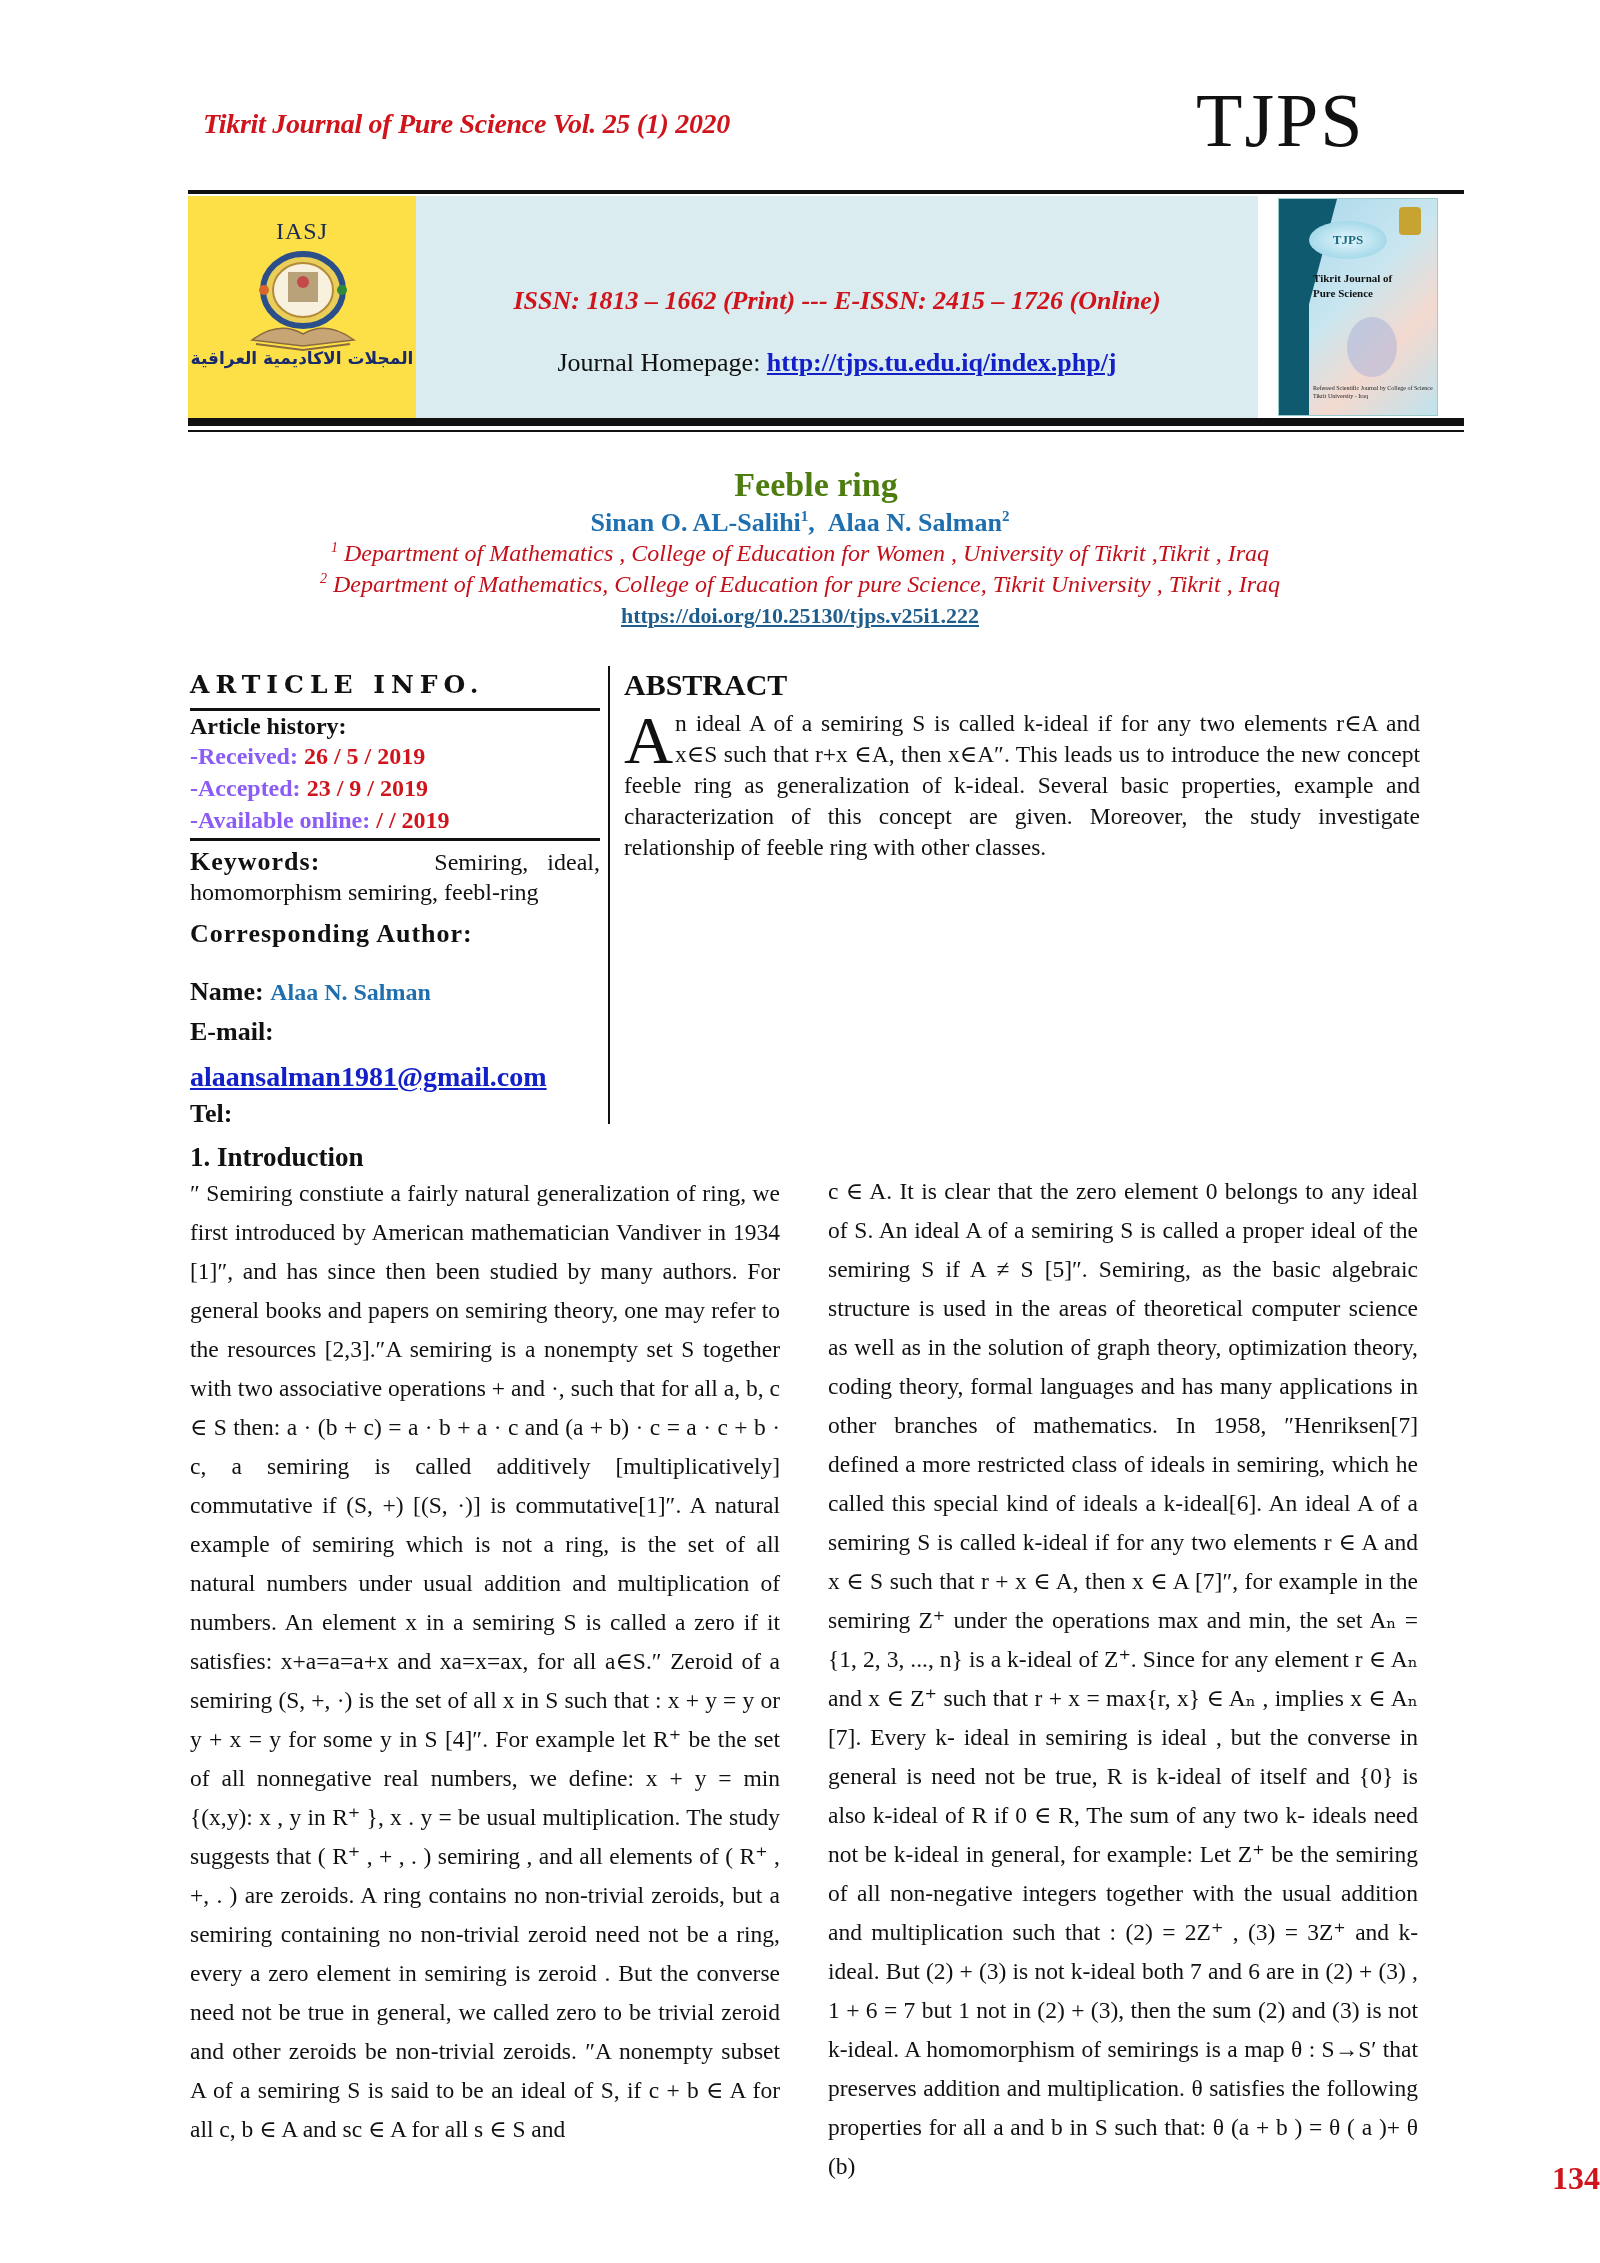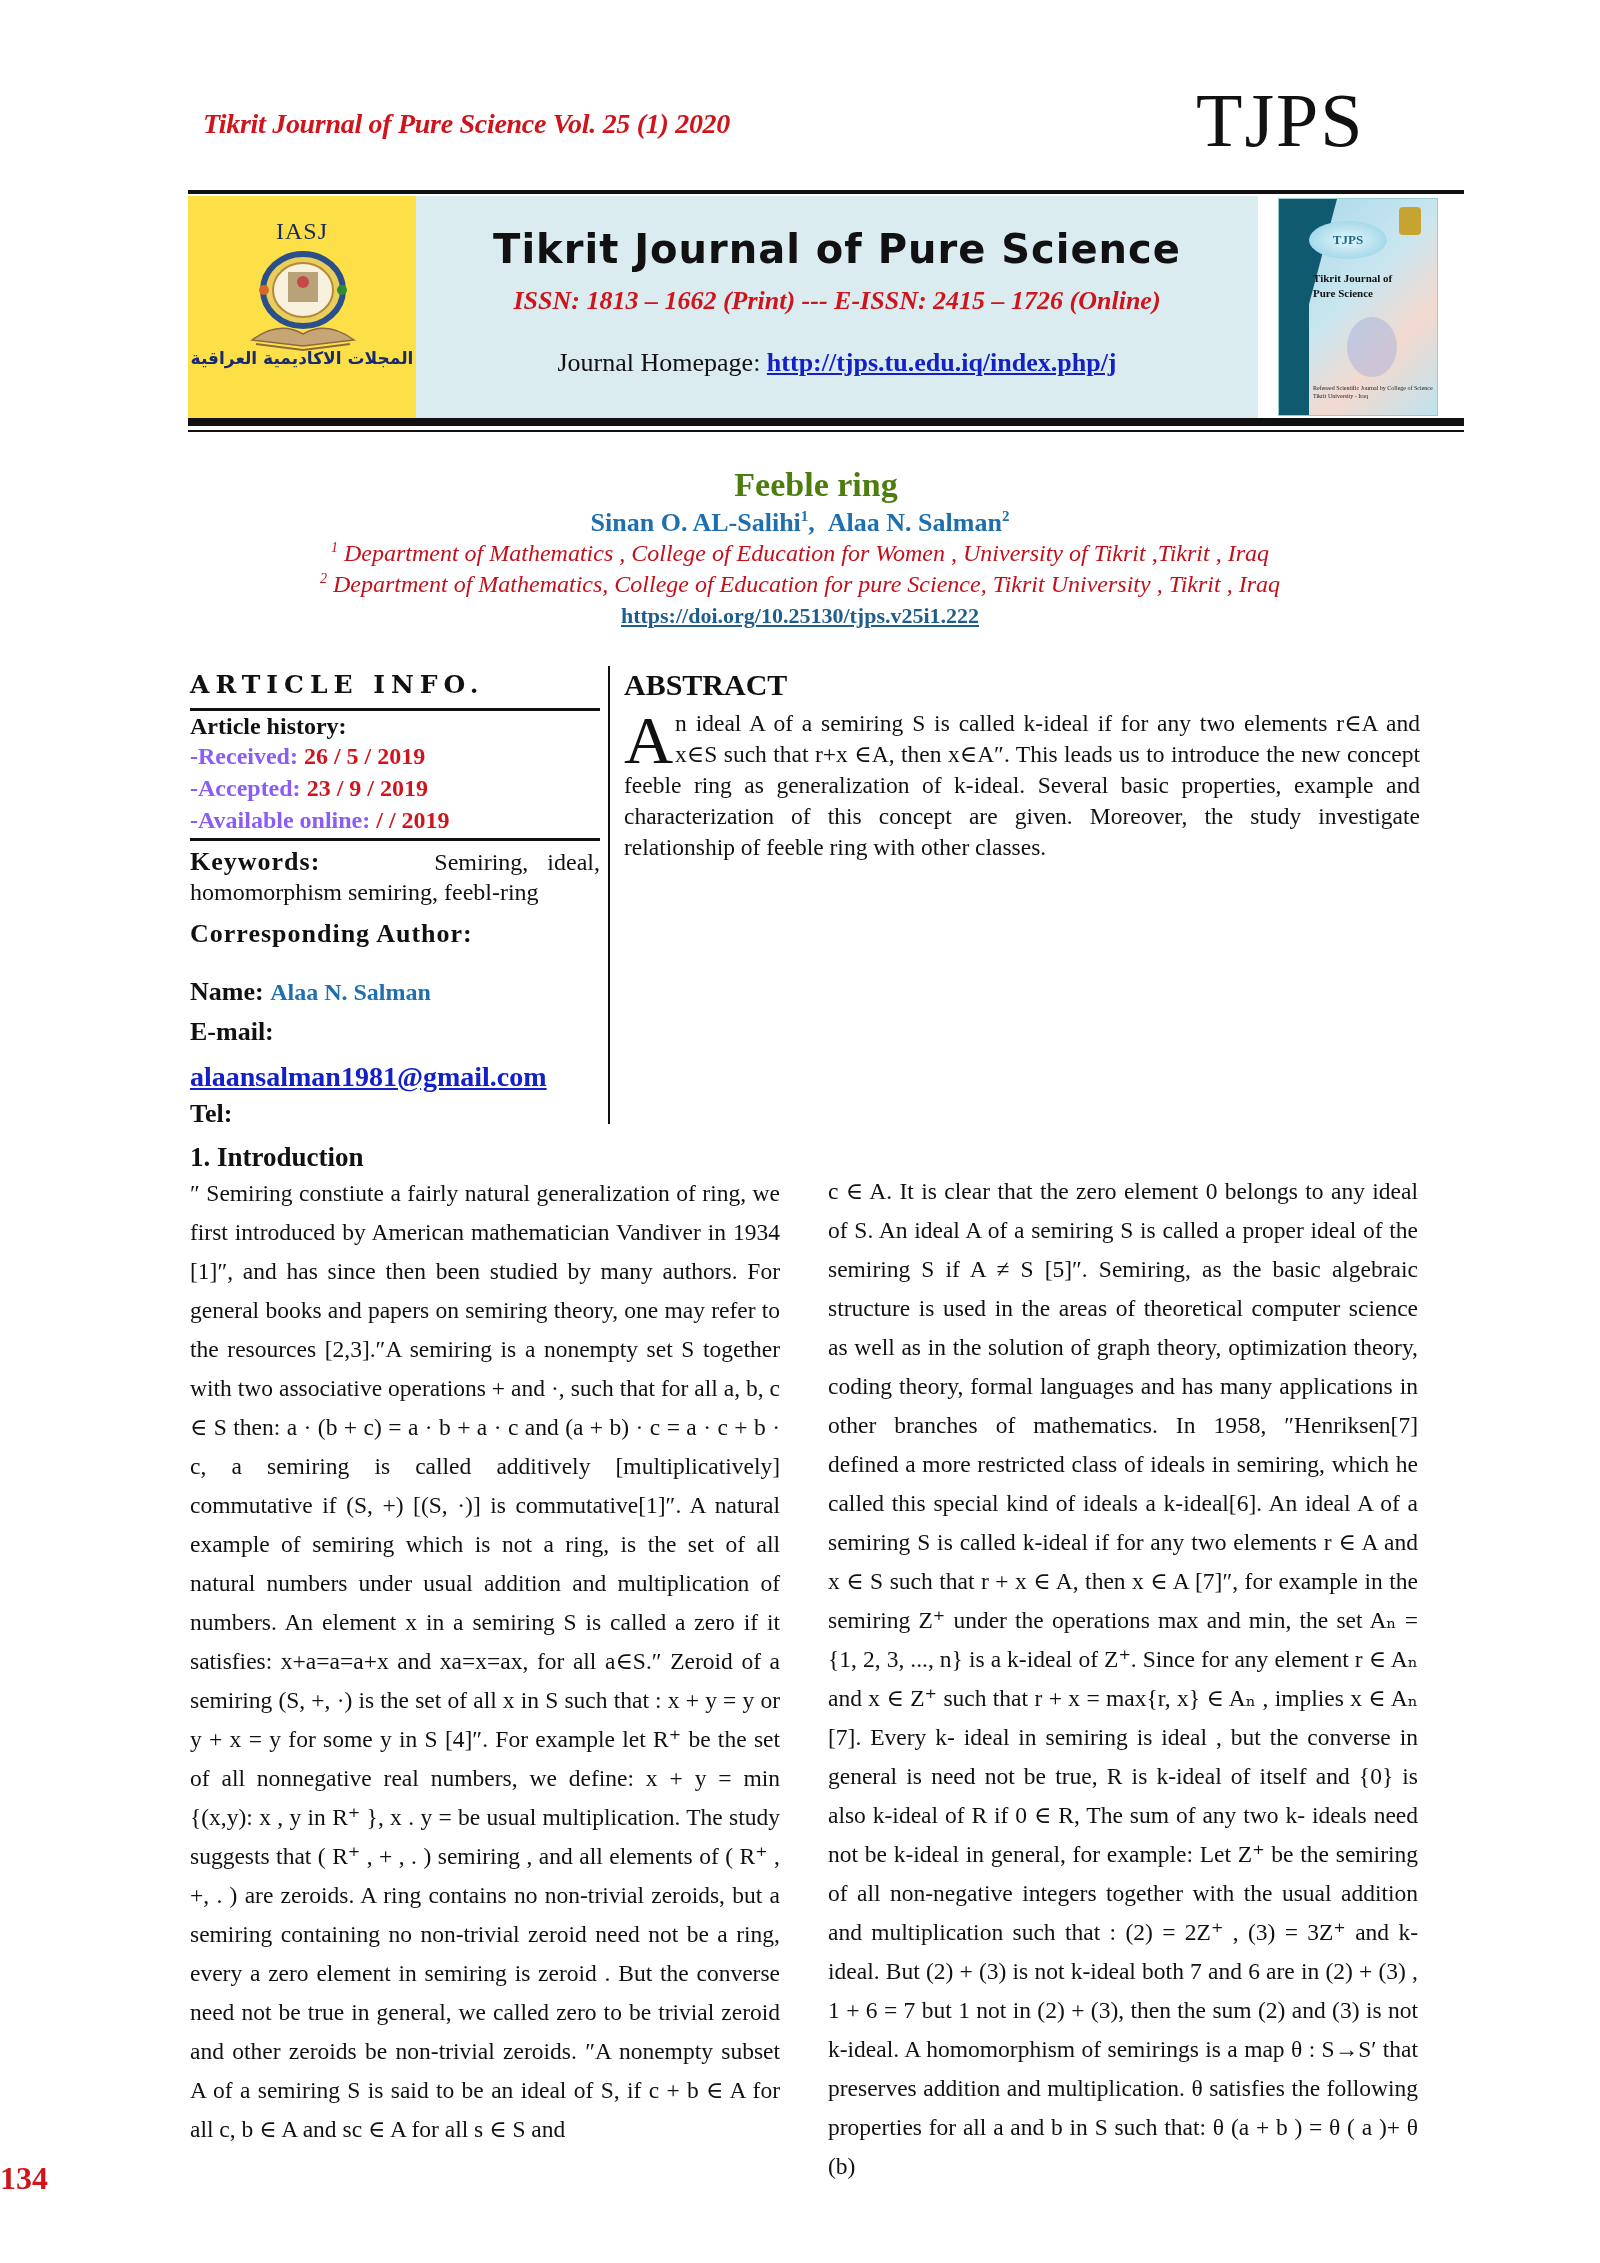--- a/index.html
+++ b/index.html
@@ -69,21 +69,21 @@
   .abstract-body { font-size: 23.5px; line-height: 31px; text-align: justify; margin-top: 6px; }
   .dropcap { float: left; font-size: 68px; line-height: 56px; margin-right: 2px; margin-top: 4px; }
 
   .intro-head { position: absolute; left: 190px; top: 1142px; font-weight: bold; font-size: 27px; }
   .col { position: absolute; width: 590px; font-size: 23.5px; line-height: 39px; text-align: justify; color: #111; }
   .col-left { left: 190px; top: 1174px; }
   .col-right { left: 828px; top: 1172px; width: 590px; }
   .col p { margin: 0; }
   sub, sup { line-height: 0; }
 
-  .page-num { position: absolute; left: 0; width: 1600px; top: 2160px; text-align: left; font-weight: bold; font-size: 32px; color: #d0141c; }
+  .page-num { position: absolute; left: 0; width: 1600px; top: 2160px; text-align: right; font-weight: bold; font-size: 32px; color: #d0141c; padding-left: 30px; }
 </style>
 </head>
 <body>
 
 <div class="running-head">Tikrit Journal of Pure Science Vol. 25 (1) 2020</div>
 <div class="tjps-mark">TJPS</div>
 
 <div class="banner-top-rule"></div>
 <div class="banner">
   <div class="banner-left">
@@ -94,21 +94,20 @@
       <rect x="44" y="24" width="30" height="30" fill="#b9a27a"></rect>
       <circle cx="59" cy="34" r="6" fill="#c24a4a"></circle>
       <circle cx="20" cy="42" r="5" fill="#d9662b"></circle>
       <circle cx="98" cy="42" r="5" fill="#2e8b3a"></circle>
       <path d="M8 92 Q35 72 59 86 Q83 72 110 92 L59 98 Z" fill="#c8a575" stroke="#8a6a3f" stroke-width="1.5"></path>
       <path d="M12 96 L59 102 L106 96" fill="none" stroke="#8a6a3f" stroke-width="2"></path>
     </svg>
     <div class="iasj-arabic">المجلات الاكاديمية العراقية</div>
   </div>
   <div class="banner-mid">
-    <div class="journal-title">Tikrit Journal of Pure Science</div>
     <div class="issn">ISSN: 1813 – 1662 (Print)  --- E-ISSN: 2415 – 1726 (Online)</div>
     <div class="homepage">
       <span>Journal Homepage: </span><a>http://tjps.tu.edu.iq/index.php/j</a>
     </div>
   </div>
   <div class="banner-right">
     <div class="cover">
       <div class="cover-band2"></div>
       <div class="cover-band"></div>
       <div class="cover-seal"></div>

